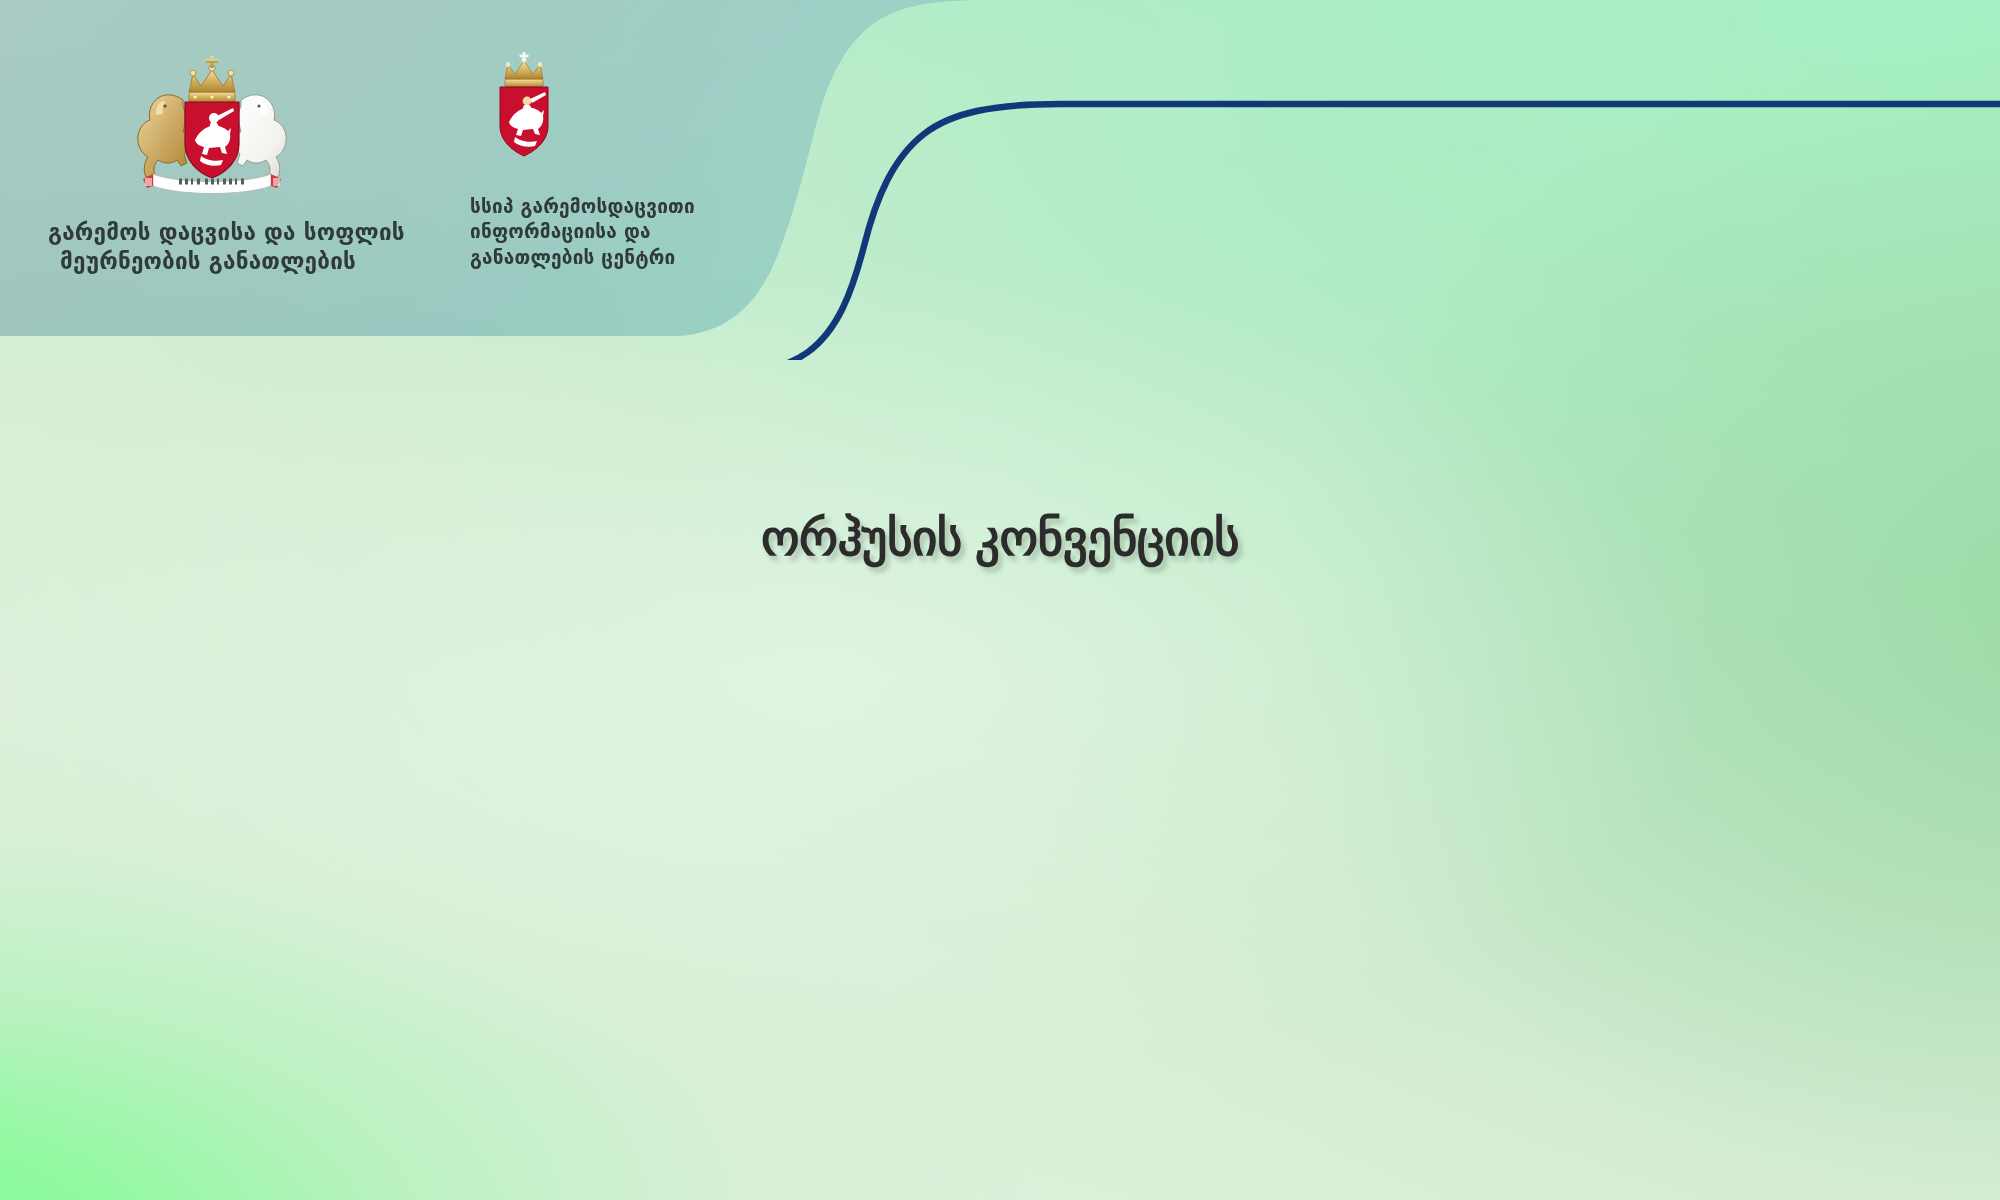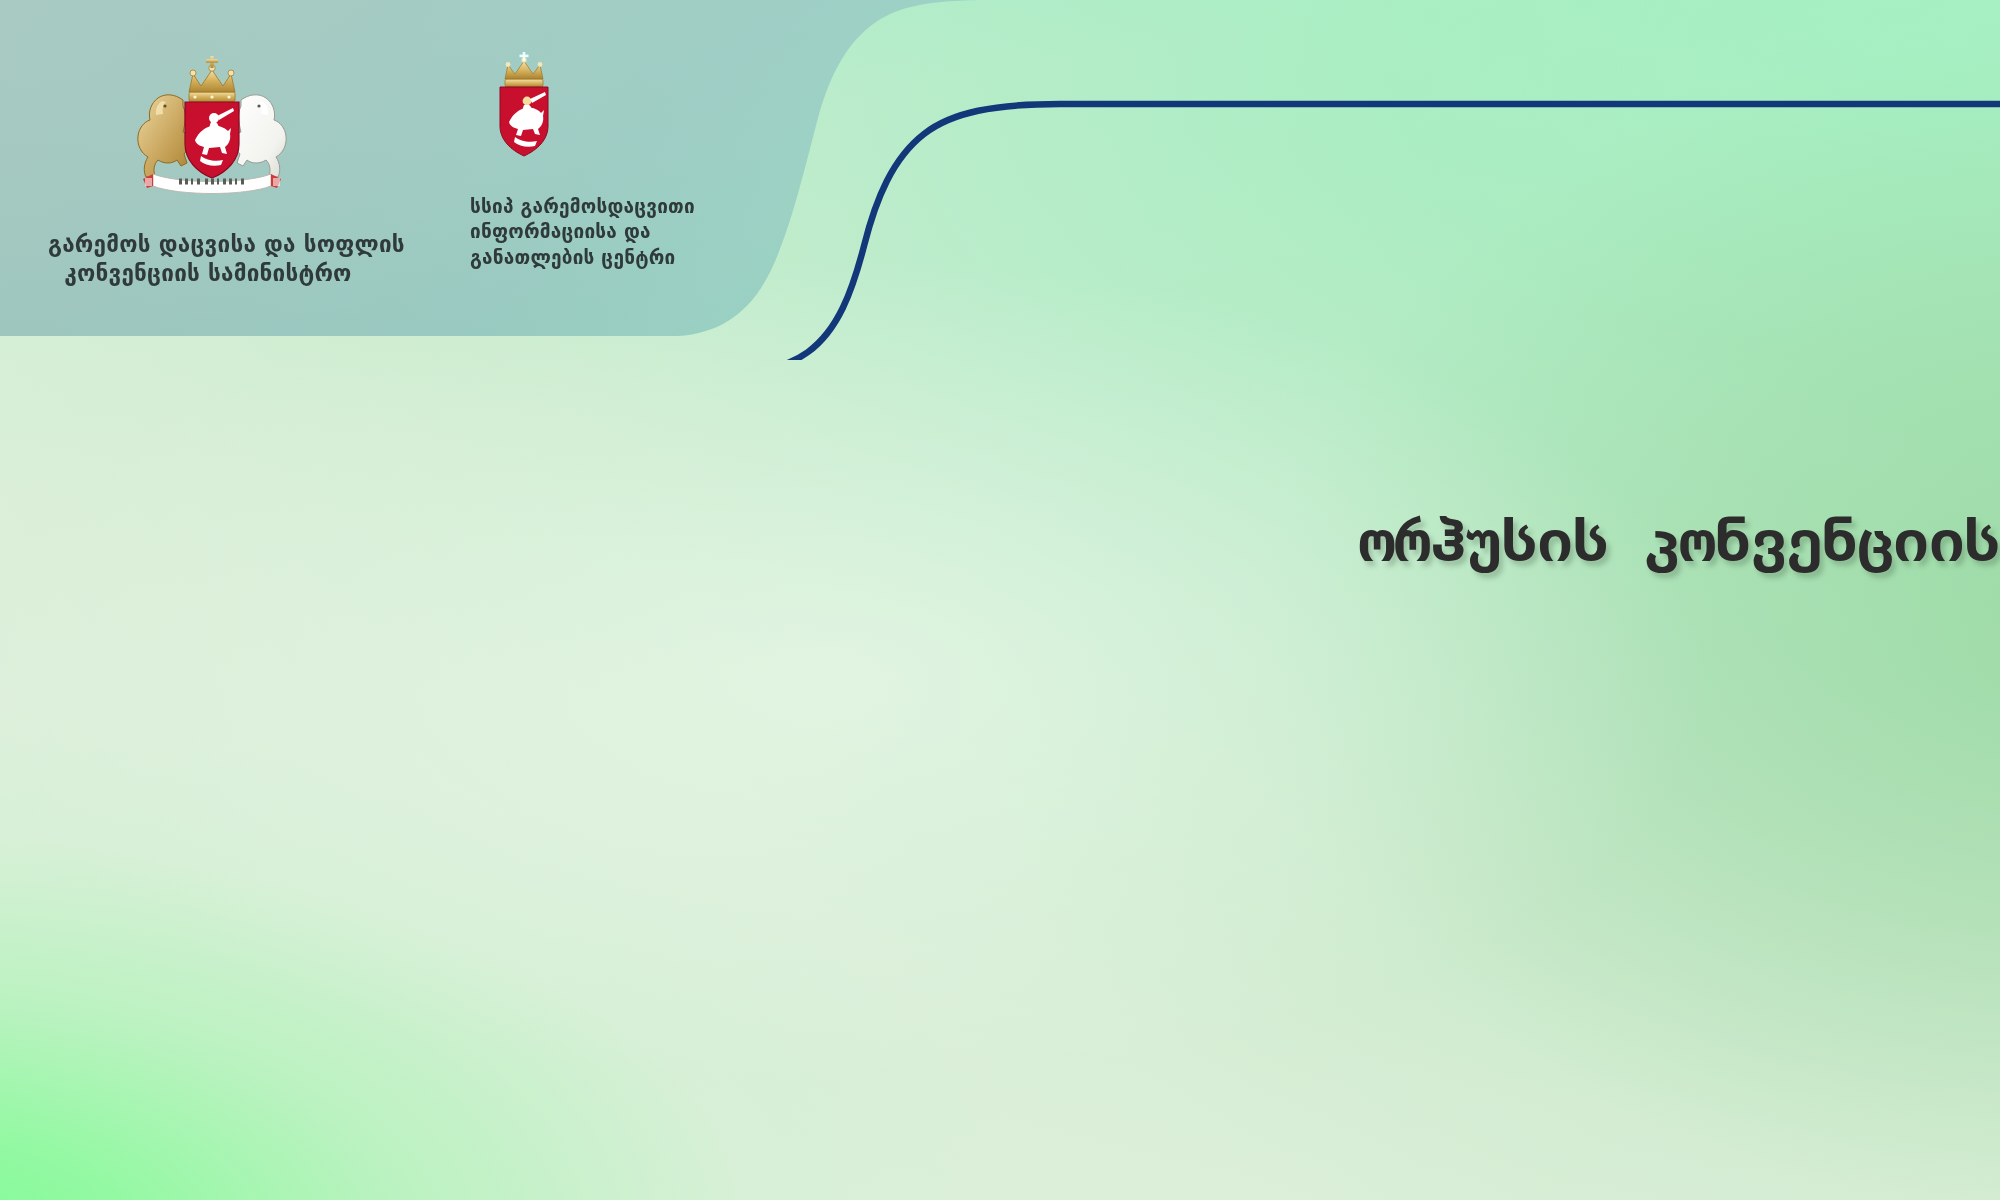--- a/index.html
+++ b/index.html
@@ -79,46 +79,46 @@
   .logo-a .crest-wrap { margin-left: 8px; }
   .logo-b .crest-wrap { margin-left: 18px; }
 
   .logo-caption {
     font-family: "DejaVu Sans", "Liberation Sans", sans-serif;
     font-weight: 700;
     color: #2f3a3a;
     letter-spacing: 0.2px;
   }
   .logo-a .logo-caption {
-    margin-top: 20px;
+    margin-top: 8px;
     font-size: 22.5px;
     line-height: 1.30;
     text-align: center;
     width: 320px;
   }
   .logo-b .logo-caption {
     margin-top: 22px;
     font-size: 19px;
     line-height: 1.34;
     text-align: left;
     width: 330px;
   }
   .logo-caption .ln { display: block; white-space: nowrap; }
 
   
   .title-block {
     position: absolute;
     left: 0;
     top: 510px;
     width: 2000px;
-    text-align: right;
+    text-align: center;
     color: #2c2c2c;
-    font-family: Liberation Mono, monospace;
+    font-family: Liberation Sans, sans-serif;
     font-weight: 700;
-    font-size: 60px;
+    font-size: 49px;
     line-height: 1.17;
     letter-spacing: -0.5px;
     text-shadow: 4px 5px 5px rgba(60,85,62,0.28);
   }
   .title-block .tline { display: block; white-space: nowrap; }
 </style>
 </head>
 <body>
 
 <div id="stage">
@@ -258,21 +258,21 @@
               <rect x="106" y="130.5" width="3" height="6"></rect>
               <rect x="112" y="130.5" width="3" height="6"></rect>
               <rect x="118" y="130.5" width="2" height="6"></rect>
               <rect x="124" y="130.5" width="3" height="6"></rect>
             </g>
           </g>
         </svg>
       </span>
       <div class="logo-caption">
         <span class="ln">გარემოს დაცვისა და სოფლის</span>
-        <span class="ln">კონვენციის სამინისტრო</span>
+        <span class="ln">მეურნეობის განათლების</span>
       </div>
     </div>
 
     <div class="logo logo-b">
       <span class="crest-wrap">
         <svg width="72" height="108" viewBox="0 0 72 108" xmlns="http://www.w3.org/2000/svg">
           <defs>
             <linearGradient id="goldB" x1="0" y1="0" x2="0" y2="1">
               <stop offset="0" stop-color="#f4e2ab"></stop>
               <stop offset="0.5" stop-color="#d8b561"></stop>

